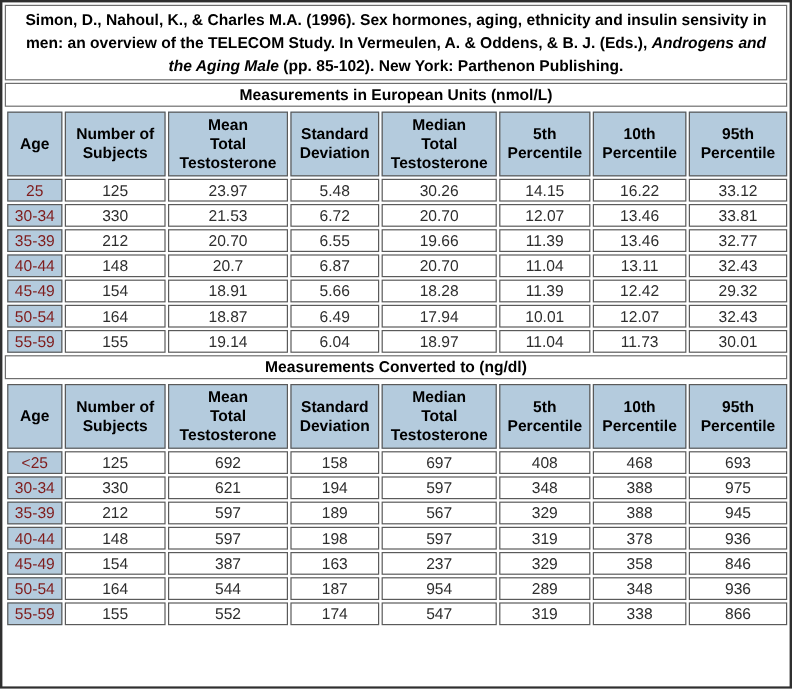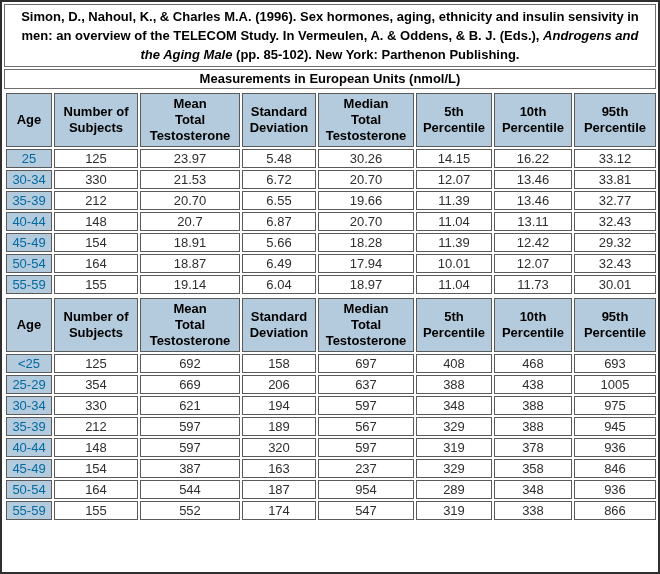--- a/index.html
+++ b/index.html
@@ -33,21 +33,21 @@
     border:1px solid var(--cell-border);
     text-align:center;vertical-align:middle;
     font-size:13px;overflow:hidden;
   }
   table.data-table thead th{
     background:var(--header-bg);color:var(--text);
     font-weight:bold;white-space:pre-line;
     line-height:16px;padding:2px 0;
   }
   table.data-table tbody th{
-    background:var(--header-bg);color:#0369a1;
+    background:var(--header-bg);color:#7f1d1d;
     font-weight:normal;line-height:15px;padding:1px 1px;
   }
   table.data-table tbody td{
     background:#ffffff;color:var(--data-text);
     font-weight:normal;line-height:15px;padding:1px 2px;
   }
 </style>
 </head>
 <body>
 
@@ -158,20 +158,21 @@
           <td>19.14</td>
           <td>6.04</td>
           <td>18.97</td>
           <td>11.04</td>
           <td>11.73</td>
           <td>30.01</td>
         </tr>
       </tbody>
     </table>
 
+  <div class="block section-title">Measurements Converted to (ng/dl)</div>
 
   <table class="data-table" id="data-table-1">
     <colgroup>
       <col style="width:46px">
         <col style="width:84px">
         <col style="width:100px">
         <col style="width:74px">
       <col style="width:96px">
         <col style="width:76px">
         <col style="width:78px">
@@ -203,30 +204,20 @@
           <th>&lt;25</th>
           <td>125</td>
           <td>692</td>
           <td>158</td>
           <td>697</td>
           <td>408</td>
           <td>468</td>
           <td>693</td>
         </tr>
         <tr>
-          <th>25-29</th>
-          <td>354</td>
-          <td>669</td>
-          <td>206</td>
-          <td>637</td>
-          <td>388</td>
-          <td>438</td>
-          <td>1005</td>
-        </tr>
-        <tr>
           <th>30-34</th>
           <td>330</td>
           <td>621</td>
           <td>194</td>
           <td>597</td>
           <td>348</td>
           <td>388</td>
           <td>975</td>
         </tr>
         <tr>
@@ -236,21 +227,21 @@
           <td>189</td>
           <td>567</td>
           <td>329</td>
           <td>388</td>
           <td>945</td>
         </tr>
         <tr>
           <th>40-44</th>
           <td>148</td>
           <td>597</td>
-          <td>320</td>
+          <td>198</td>
           <td>597</td>
           <td>319</td>
           <td>378</td>
           <td>936</td>
         </tr>
         <tr>
           <th>45-49</th>
           <td>154</td>
           <td>387</td>
           <td>163</td>

